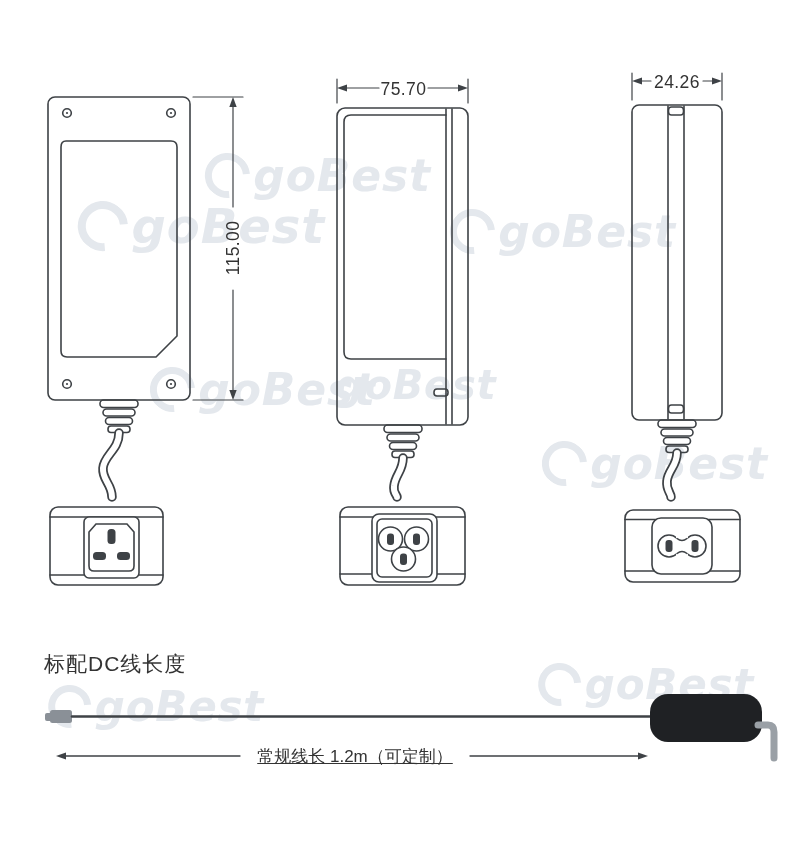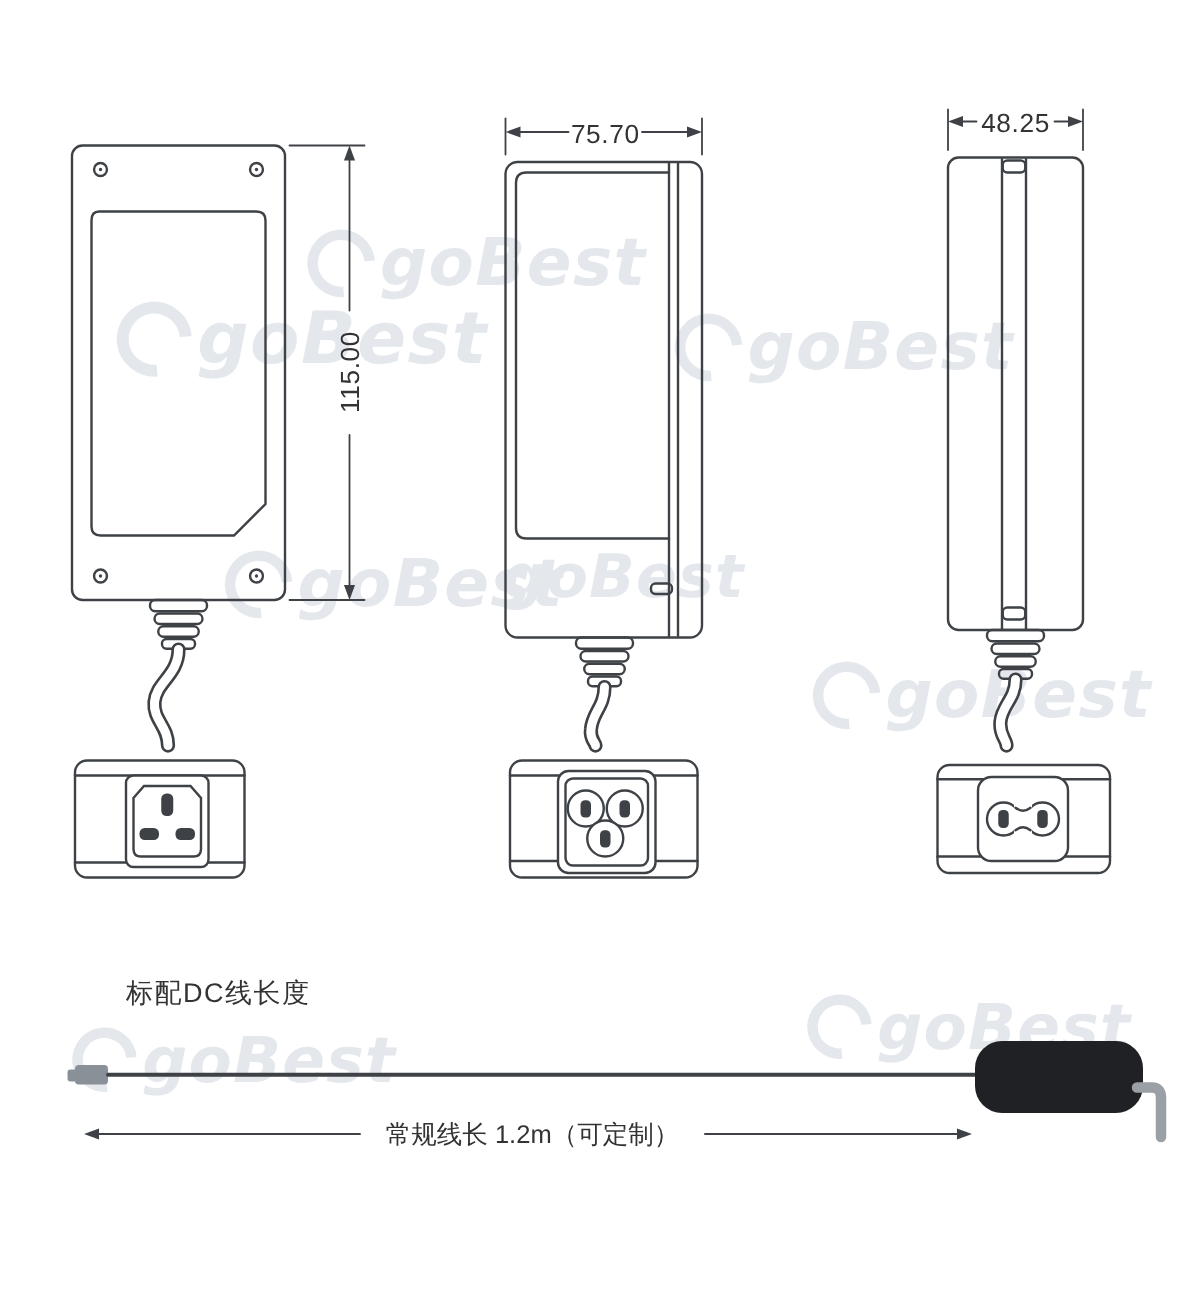--- a/index.html
+++ b/index.html
@@ -12,24 +12,24 @@
   .wm-layer{position:absolute;inset:0;z-index:0;}
   .wm{position:absolute;display:flex;align-items:center;gap:0.08em;color:var(--watermark);
       font-weight:bold;font-style:italic;letter-spacing:0.02em;white-space:nowrap;
       font-family:"DejaVu Sans",sans-serif;}
   .wm-ring{display:inline-block;width:0.70em;height:0.70em;border:0.17em solid currentColor;
       border-right-color:transparent;border-radius:50%;transform:rotate(40deg);}
   svg.drawing{position:absolute;left:0;top:0;z-index:1;color:var(--line);}
   .labels{position:absolute;inset:0;z-index:2;pointer-events:none;}
   .dim-label{position:absolute;font-size:17.5px;color:var(--text);text-align:center;
       letter-spacing:0.4px;height:22px;line-height:22px;}
-  .section-title{position:absolute;left:44px;top:650px;font-size:18px;color:var(--text);
-      letter-spacing:1px;margin-left:40px;}
+  .section-title{position:absolute;left:44px;top:650px;font-size:21px;color:var(--text);
+      letter-spacing:1px;}
   .cable-length-label{position:absolute;left:243px;top:745px;width:224px;text-align:center;
-      font-size:17px;color:var(--text);}
+      font-size:17px;color:var(--text);text-decoration:underline;}
 </style>
 </head>
 <body>
 
 <div class="sheet">
 
   <div class="wm-layer">
     <div class="wm" style="left:205px;top:150px;font-size:44px;">
       <span class="wm-ring"></span>
       <span>goBest</span>
@@ -204,18 +204,18 @@
       <line x1="66" y1="756" x2="240" y2="756"></line>
       <line x1="470" y1="756" x2="638" y2="756"></line>
       <polygon points="56,756 66,752.4 66,759.6" fill="currentColor" stroke="none"></polygon>
       <polygon points="648,756 638,752.4 638,759.6" fill="currentColor" stroke="none"></polygon>
     </g>
   </svg>
 
   <div class="labels">
     <div class="dim-label" style="left:188px;top:237px;width:90px;transform:rotate(-90deg);">115.00</div>
     <div class="dim-label" style="left:363px;top:78px;width:81px;">75.70</div>
-    <div class="dim-label" style="left:637px;top:71px;width:80px;">48.25</div>
+    <div class="dim-label" style="left:637px;top:71px;width:80px;">24.26</div>
     <div class="section-title">标配DC线长度</div>
     <div class="cable-length-label">常规线长 1.2m（可定制）</div>
   </div>
 
 </div>
 
 </body></html>

